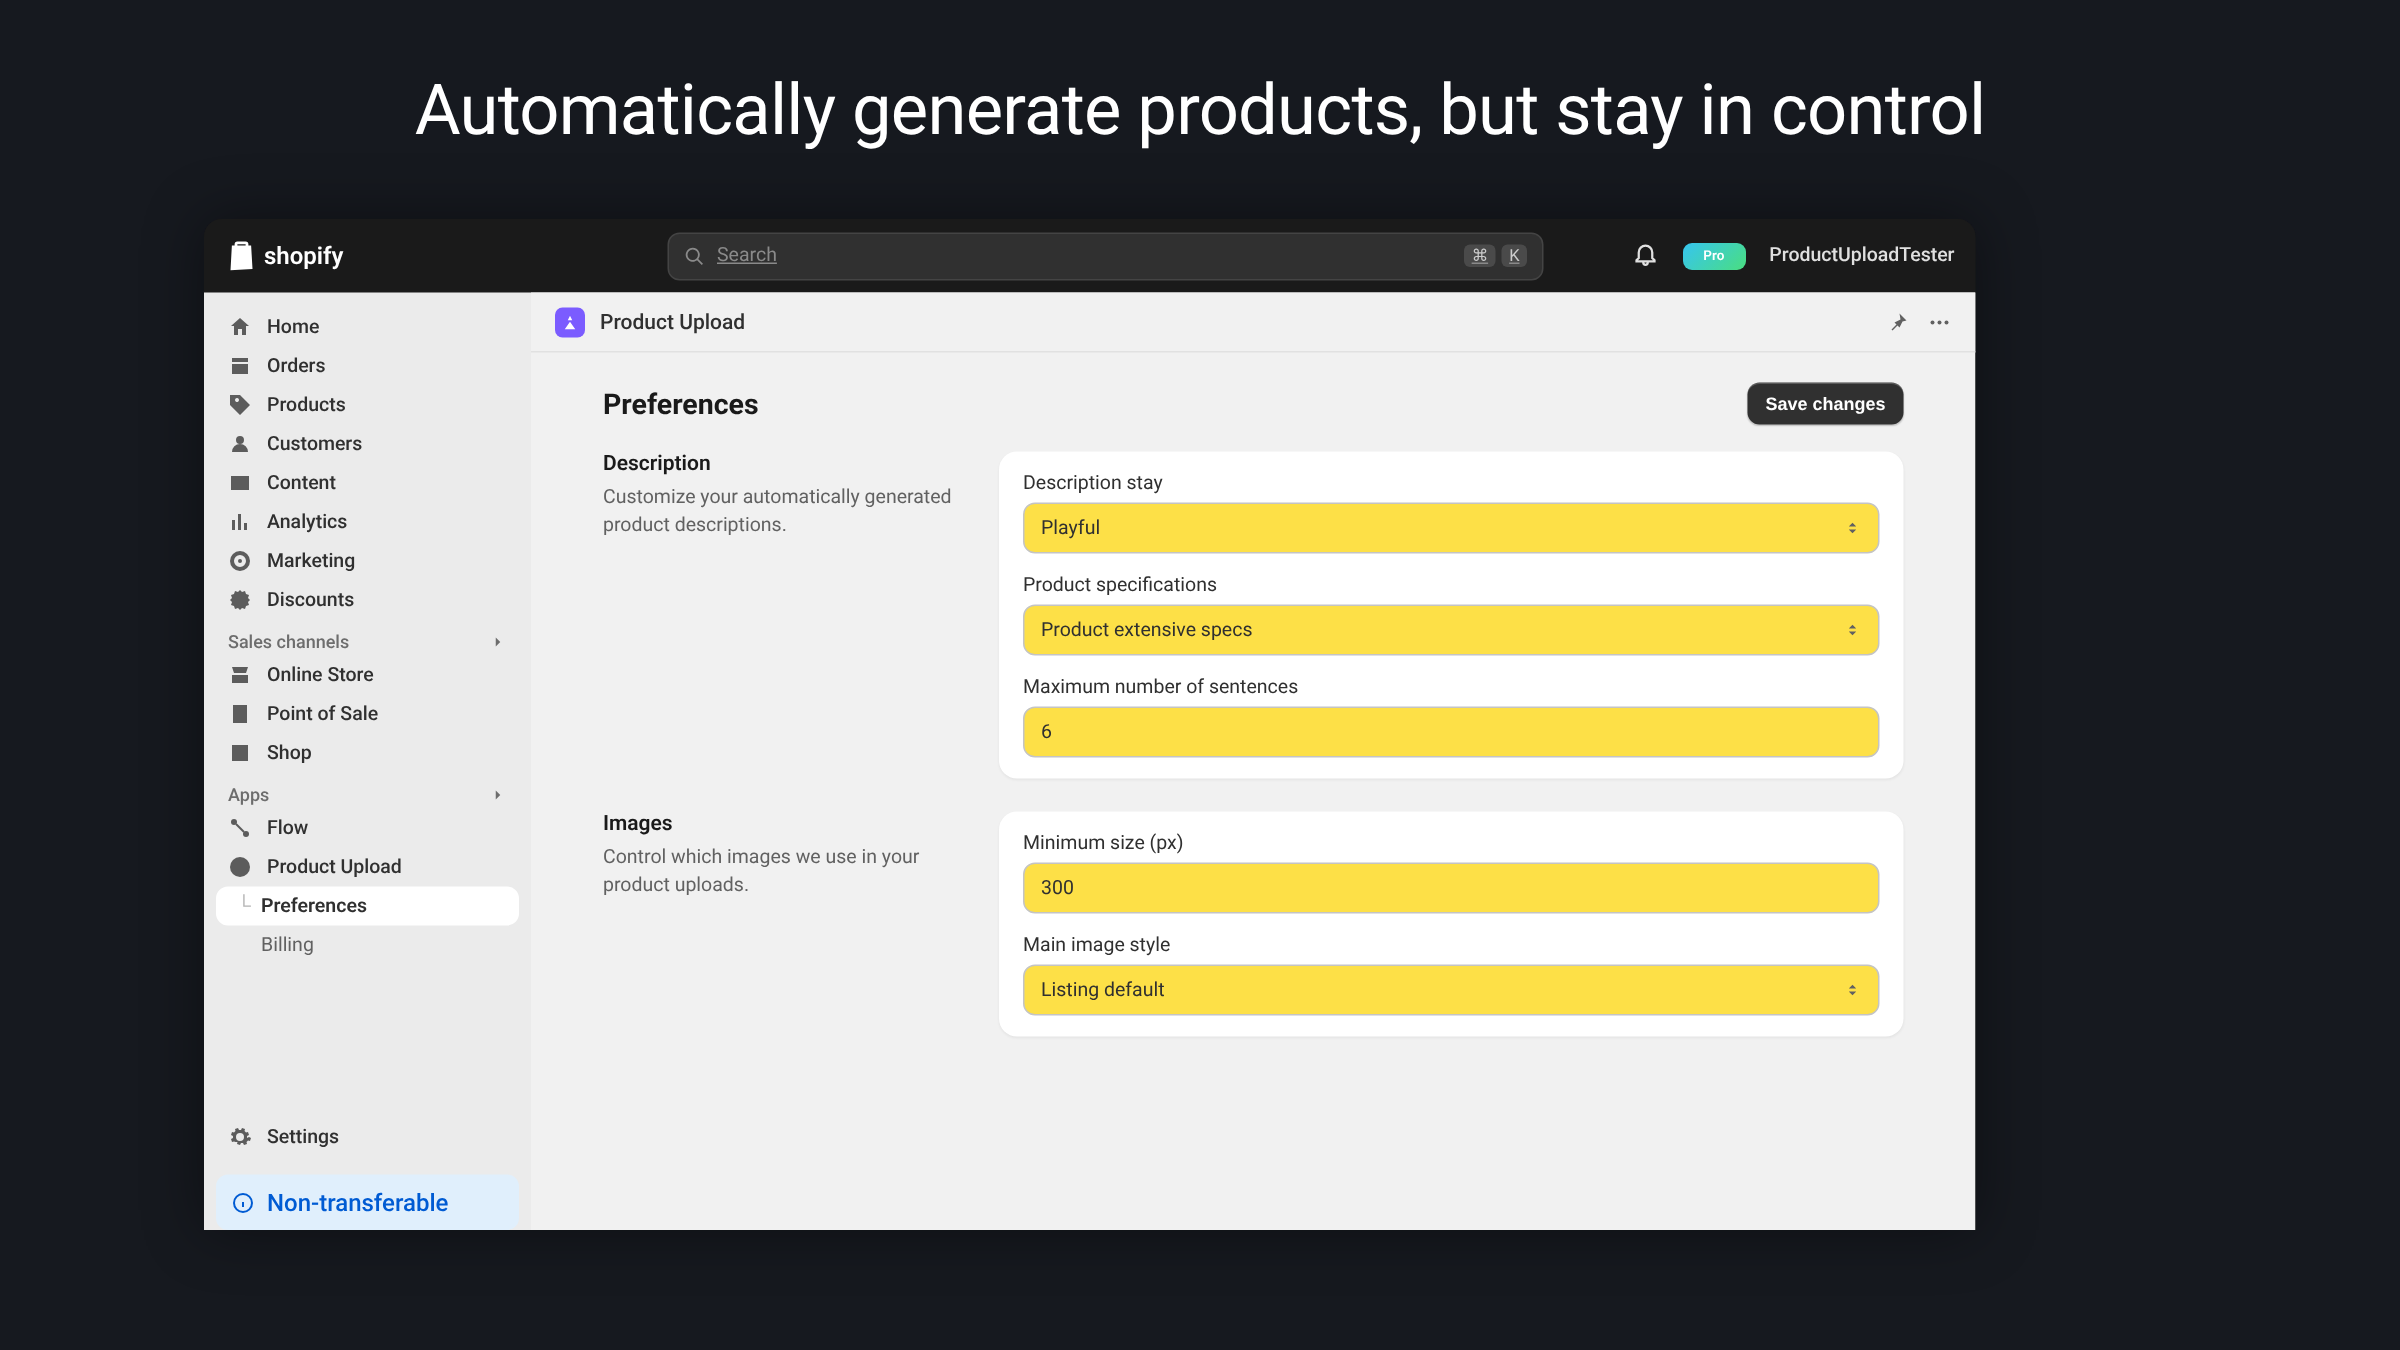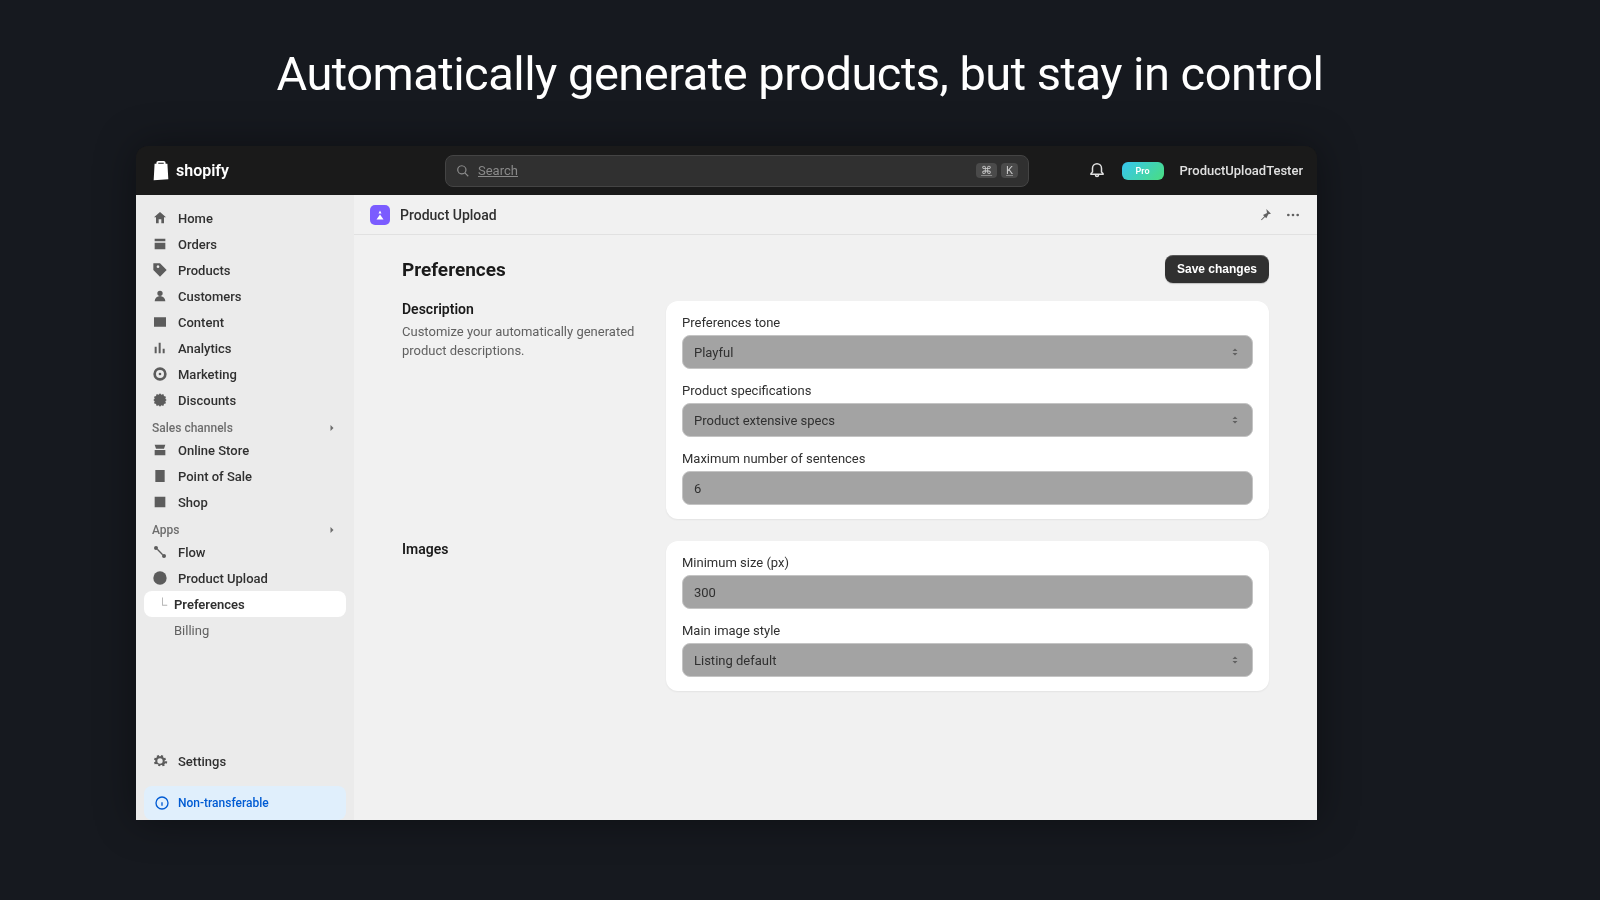--- a/index.html
+++ b/index.html
@@ -21,42 +21,42 @@
   .sidebar { width: 218px; background: #ebebeb; padding: 10px 8px 0 8px; display: flex; flex-direction: column; position: relative; height: 625px;}
   .nav-item { display: flex; align-items: center; height: 26px; padding: 0 8px; border-radius: 8px; font-size: 13px; color: #303030; font-weight: 500; cursor: pointer; gap: 10px; }
   .nav-item svg { width: 16px; height: 16px; fill: #5c5c5c; flex-shrink: 0; }
   .nav-hdr { display: flex; align-items: center; justify-content: space-between; font-size: 12px; color: #6d6d6d; font-weight: 500; padding: 8px 8px 2px; }
   .nav-hdr svg { width: 12px; height: 12px; fill: #6d6d6d; }
   .sub-item { display: flex; align-items: center; height: 26px; padding: 0 8px 0 30px; border-radius: 8px; font-size: 13px; color: #616161; cursor: pointer; position: relative;}
   .sub-item.active { background: #fff; font-weight: 650; color: #303030; }
   .sub-item.active::before { content:""; position:absolute; left:10px; width:2px; top:4px; bottom:4px; border-radius:2px;}
   .sub-branch { position:absolute; left:14px; color:#b5b5b5; }
   .settings { margin-top: auto; }
-  .banner { margin: 6px 0 0 0; background: #e0effc; border-radius: 8px; padding: 9px 10px; display: flex; align-items: center; gap: 8px; color: #005bd3; font-size: 12px; font-weight: 500;}
+  .banner { margin: 6px 0 0 0; background: #e0effc; border-radius: 8px; padding: 9px 10px; display: flex; align-items: center; gap: 8px; color: #005bd3; font-size: 16px; font-weight: 500;}
   .banner svg { width: 16px; height: 16px; stroke: #005bd3; fill:none; stroke-width:2;}
   .main { flex: 1; background: #f1f1f1; display: flex; flex-direction: column;}
   .apphdr { height: 40px; background: #f1f1f1; border-bottom: 1px solid #e1e1e1; display: flex; align-items: center; padding: 0 16px; gap: 10px;}
   .appicon { width: 20px; height: 20px; border-radius: 5px; background: #7b5cff; display:flex; align-items:center; justify-content:center;}
   .appicon svg { width:12px; height:12px; fill:#fff;}
   .apptitle { font-size: 14px; font-weight: 500; color: #303030;}
   .apphdr-right { margin-left:auto; display:flex; gap:12px; align-items:center;}
   .apphdr-right svg { width:16px; height:16px; fill:#616161; cursor:pointer;}
   .content { padding: 20px 48px; overflow:auto;}
   .pagehdr { display:flex; align-items:center; justify-content:space-between; margin-bottom: 18px;}
   .pagetitle { font-size: 19px; font-weight: 700; color:#1a1a1a;}
   .savebtn { background:#303030; color:#fff; border:none; border-radius:8px; padding: 7px 12px; font-size:12px; font-weight:550; cursor:pointer; box-shadow: inset 0 1px 0 rgba(255,255,255,.2), 0 1px 1px rgba(0,0,0,.2);}
   .section { display:flex; gap: 20px; margin-bottom: 22px;}
   .section-left { width: 244px; flex-shrink:0;}
   .sectitle { font-size:14px; font-weight:650; color:#1a1a1a; margin-bottom:6px;}
   .secdesc { font-size:13px; color:#616161; line-height:1.45;}
   .card { flex:1; background:#fff; border-radius: 12px; padding: 14px 16px; box-shadow: 0 1px 2px rgba(0,0,0,.06);}
   .field { margin-bottom: 14px;}
   .field:last-child { margin-bottom: 0;}
   .flabel { font-size:13px; color:#303030; margin-bottom:5px; display:block;}
-  .select, .textin { width:100%; height:32px; border:1px solid #c4c4c4; border-radius:8px; padding: 16px 11px; font-size:13px; color:#303030; background:#a3a3a3; display:flex; align-items:center; position:relative;}
+  .select, .textin { width:100%; height:32px; border:1px solid #c4c4c4; border-radius:8px; padding: 16px 11px; font-size:13px; color:#303030; background:#fde047; display:flex; align-items:center; position:relative;}
   .select svg { width:12px; height:12px; fill:#616161; margin-left:auto;}
   input.textin { outline:none; font-family:inherit;}
   .gap6 { height: 6px;}
 </style>
 </head>
 <body>
 
 <div class="hero">Automatically generate products, but stay in control</div>
 
 <div class="window">
@@ -236,21 +236,21 @@
           <button class="savebtn">Save changes</button>
         </div>
 
         <div class="section">
           <div class="section-left">
             <div class="sectitle">Description</div>
             <div class="secdesc">Customize your automatically generated product descriptions.</div>
           </div>
           <div class="card">
             <div class="field">
-              <label class="flabel">Preferences tone</label>
+              <label class="flabel">Description stay</label>
               <div class="select">
                 <span>Playful</span>
                 <svg viewBox="0 0 24 24">
                     <path d="M7 10l5-5 5 5zM7 14l5 5 5-5z"></path>
                   </svg>
               </div>
             </div>
             <div class="field">
               <label class="flabel">Product specifications</label>
               <div class="select">
@@ -263,20 +263,21 @@
             <div class="field">
               <label class="flabel">Maximum number of sentences</label>
               <input class="textin" value="6" style="">
             </div>
           </div>
         </div>
 
         <div class="section">
           <div class="section-left">
             <div class="sectitle">Images</div>
+            <div class="secdesc">Control which images we use in your product uploads.</div>
           </div>
           <div class="card">
             <div class="field">
               <label class="flabel">Minimum size (px)</label>
               <input class="textin" value="300" style="">
             </div>
             <div class="field">
               <label class="flabel">Main image style</label>
               <div class="select">
                 <span>Listing default</span>

